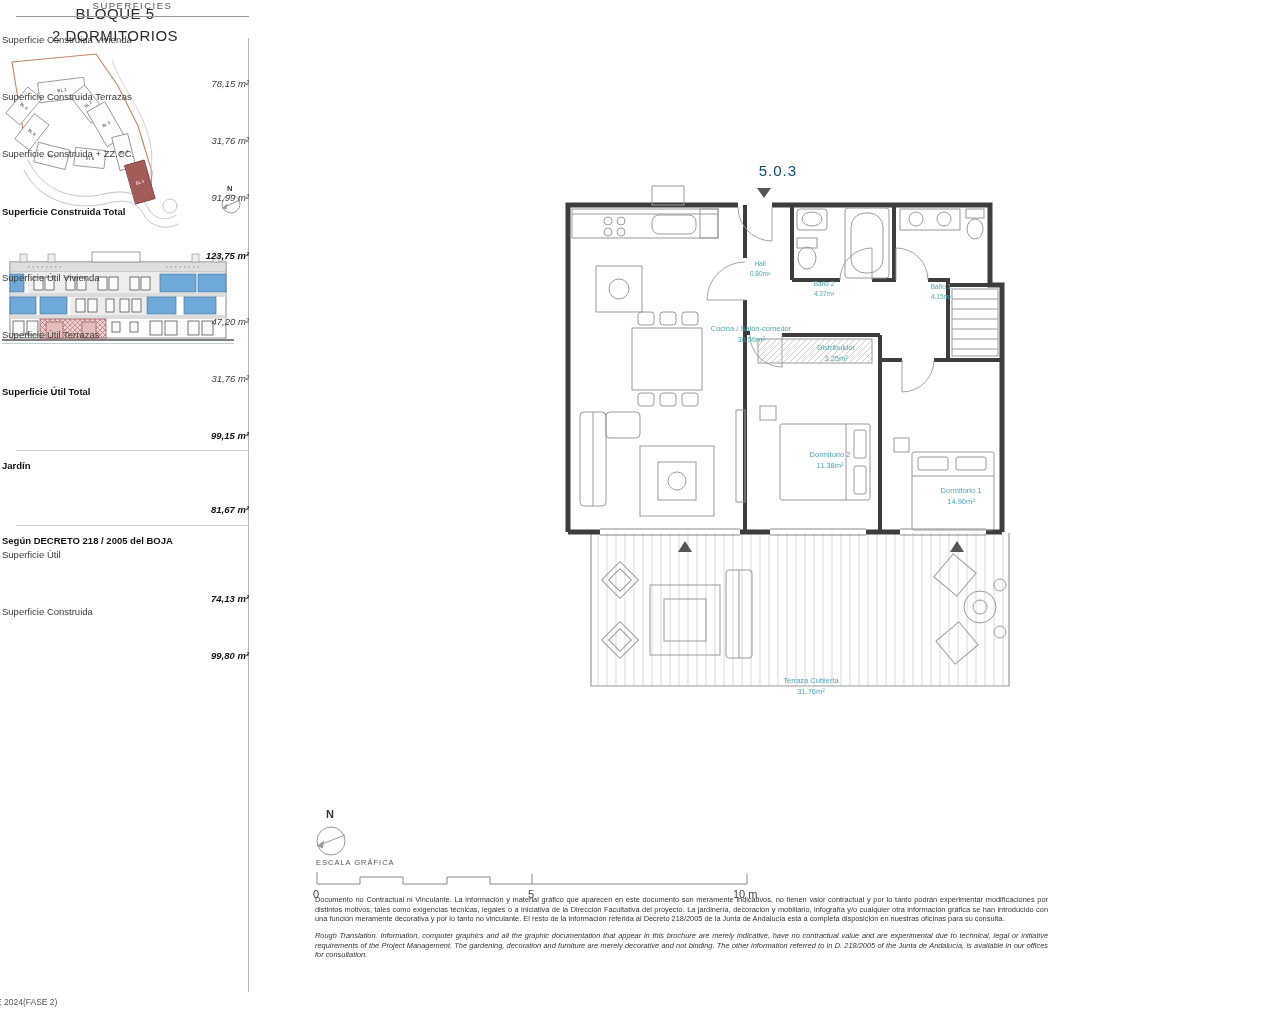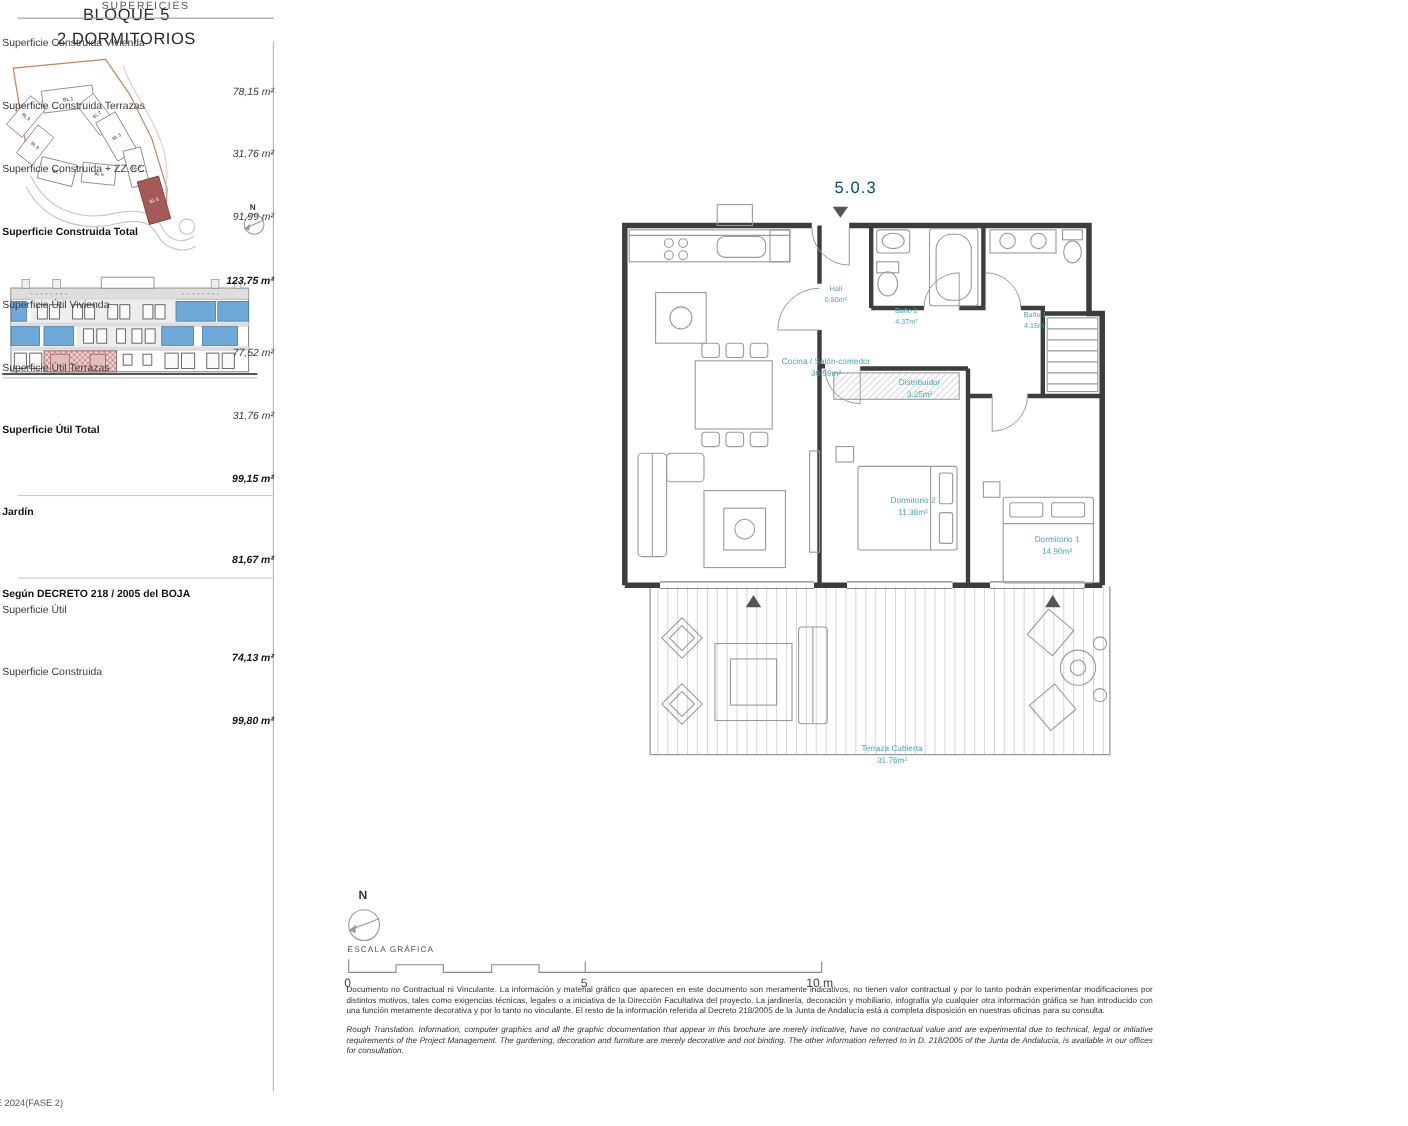--- a/index.html
+++ b/index.html
@@ -317,21 +317,21 @@
         <span class="lbl">Superficie Construida + ZZ.CC.</span>
         <span class="val">91,99 m²</span>
       </div>
     <div class="s-row bold">
         <span class="lbl">Superficie Construida Total</span>
         <span class="val">123,75 m²</span>
       </div>
     <div class="s-gap"></div>
     <div class="s-row">
         <span class="lbl">Superficie Útil Vivienda</span>
-        <span class="val">77,52 m²</span>
+        <span class="val">47,20 m²</span>
       </div>
     <div class="s-row">
         <span class="lbl">Superficie Útil Terrazas</span>
         <span class="val">31,76 m²</span>
       </div>
     <div class="s-row bold">
         <span class="lbl">Superficie Útil Total</span>
         <span class="val">99,15 m²</span>
       </div>
     <div class="s-div"></div>

